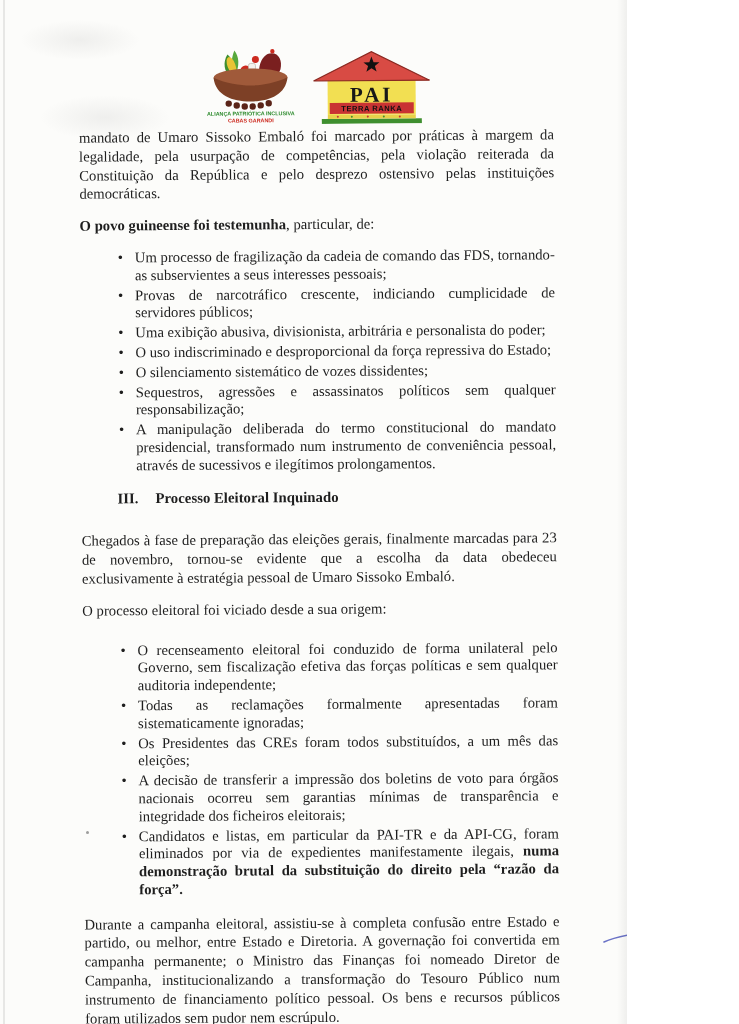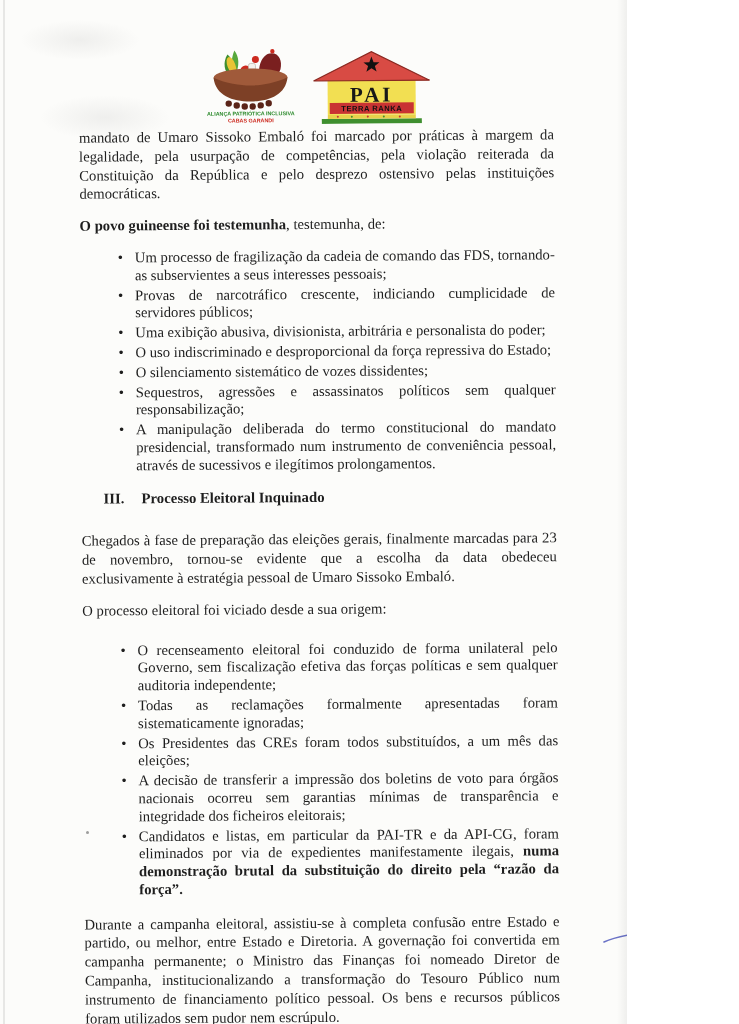--- a/index.html
+++ b/index.html
@@ -12,21 +12,21 @@
   .tilt{transform:rotate(-0.4deg);transform-origin:50% 0;}
   .logos{display:flex;justify-content:center;align-items:flex-end;gap:8px;padding-top:40px;}
   .content{padding:0 74px 0 78px;}
   .para{font-size:14.7px;line-height:1.28;text-align:justify;margin:0;}
   .p1{margin-top:3px;}
   .witness{margin-top:13px;}
   .blist{list-style:none;margin:14px 0 0 0;padding:0;font-size:14.7px;line-height:1.21;text-align:justify;}
   .blist li{position:relative;padding-left:55px;margin-bottom:2px;}
   .blist li::before{content:"\2022";position:absolute;left:38px;top:-1px;font-size:15px;}
   .heading{margin-top:16px;font-weight:bold;font-size:14.8px;display:flex;}
-  .hnum{margin-left:22px;width:38px;}
+  .hnum{margin-left:36px;width:38px;}
   .htitle{}
   .p2{margin-top:24px;}
   .p3{margin-top:13px;}
   .blist2{margin-top:22px;}
   .p4{margin-top:16px;}
   .h4{margin-top:19px;}
   .p5{margin-top:15px;}
   .logo-svg{display:block;}
   .sig{position:absolute;pointer-events:none;}
   .margin-sig{left:676px;top:668px;}
@@ -84,21 +84,21 @@
         <text x="60" y="54" text-anchor="middle" font-size="21" font-weight="bold" font-family="&quot;Liberation Serif&quot;, serif" fill="#181818" letter-spacing="3">PAI</text>
         <text x="60" y="63.5" text-anchor="middle" font-size="7.6" font-weight="bold" font-family="&quot;Liberation Sans&quot;, sans-serif" fill="#111111" letter-spacing="0.5">TERRA RANKA</text>
         <polygon points="2,33 60,4 118,33" fill="#d84b44" stroke="#8a2a22" stroke-width="1.2"></polygon>
         <path d="M60,9 L62.1,14.6 L68,14.8 L63.4,18.4 L65.1,24 L60,20.7 L54.9,24 L56.6,18.4 L52,14.8 L57.9,14.6 Z" fill="#111111"></path>
       </svg>
     </div>
 
     <div class="content">
       <p class="para p1">mandato de Umaro Sissoko Embaló foi marcado por práticas à margem da legalidade, pela usurpação de competências, pela violação reiterada da Constituição da República e pelo desprezo ostensivo pelas instituições democráticas.</p>
 
-      <p class="para witness"><b>O povo guineense foi testemunha</b><span>, testemunha, de:</span></p>
+      <p class="para witness"><b>O povo guineense foi testemunha</b><span>, particular, de:</span></p>
 
       <ul class="blist">
         <li>Um processo de fragilização da cadeia de comando das FDS, tornando-as subservientes a seus interesses pessoais;</li>
         <li>Provas de narcotráfico crescente, indiciando cumplicidade de servidores públicos;</li>
         <li>Uma exibição abusiva, divisionista, arbitrária e personalista do poder;</li>
         <li>O uso indiscriminado e desproporcional da força repressiva do Estado;</li>
         <li>O silenciamento sistemático de vozes dissidentes;</li>
         <li>Sequestros, agressões e assassinatos políticos sem qualquer responsabilização;</li>
         <li>A manipulação deliberada do termo constitucional do mandato presidencial, transformado num instrumento de conveniência pessoal, através de sucessivos e ilegítimos prolongamentos.</li>
       </ul>

